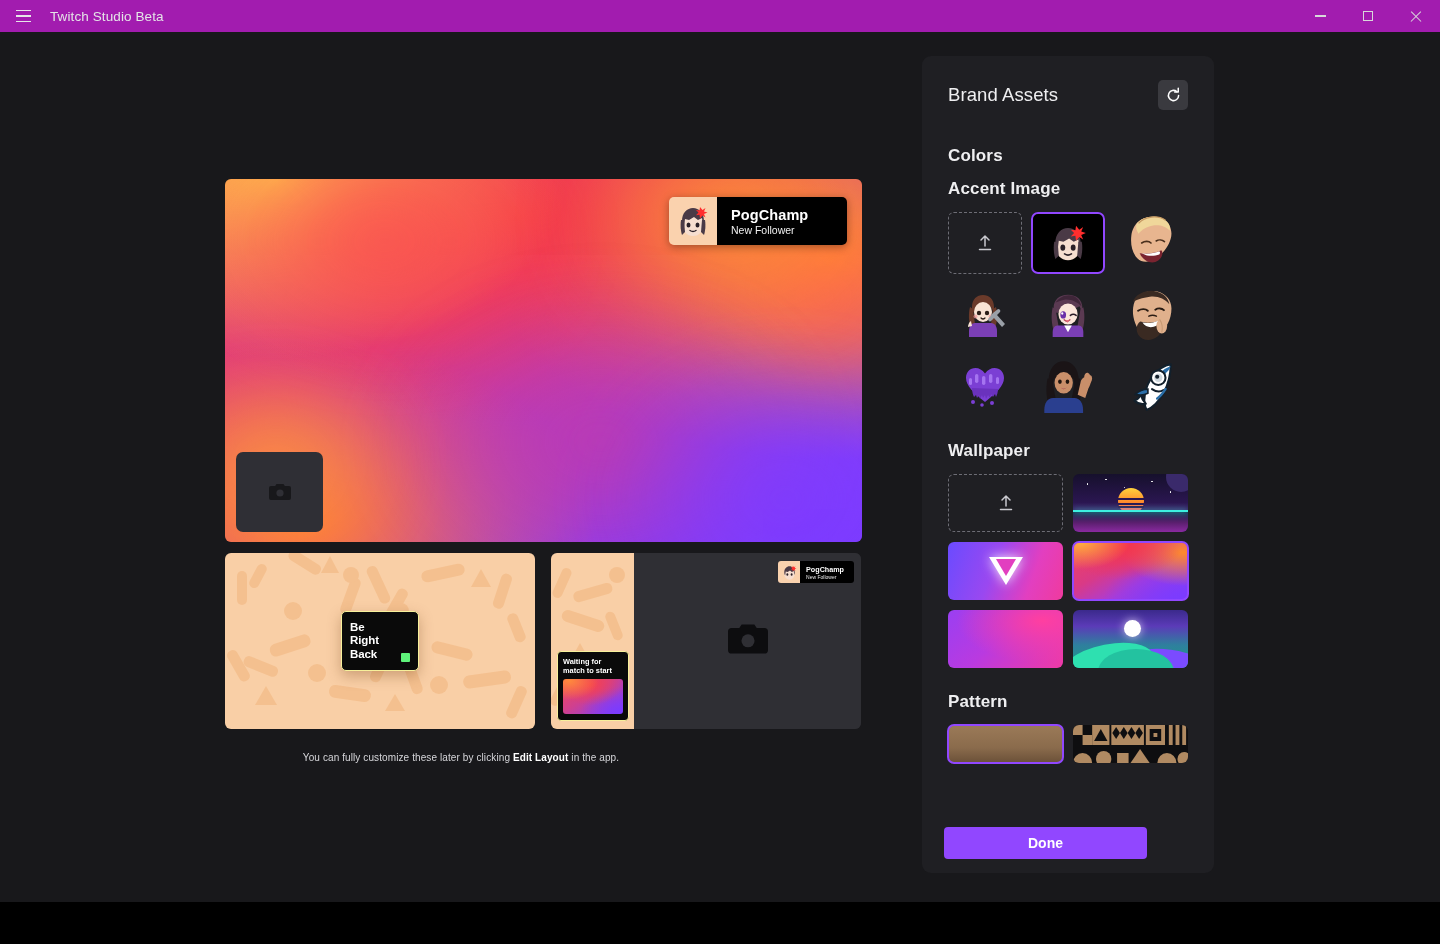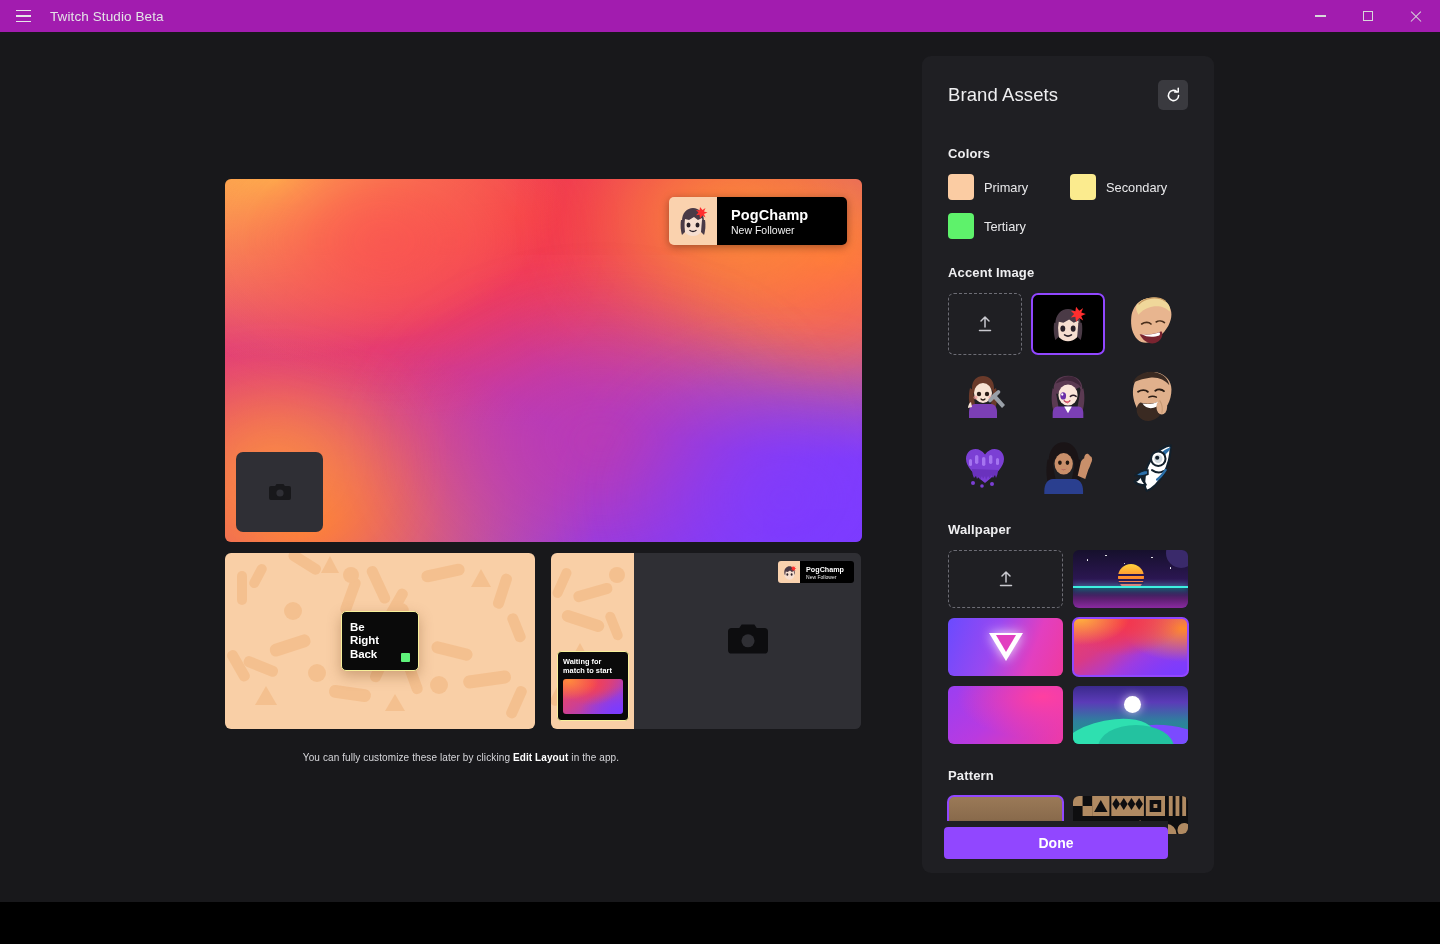--- a/index.html
+++ b/index.html
@@ -196,21 +196,21 @@
   }
   .panel-title { font-size: 18.5px; color: #efeff1; letter-spacing: .1px; }
   .refresh-btn {
     width: 30px; height: 30px; border-radius: 5px;
     background: #3a3a3f; border: none;
     display: flex; align-items: center; justify-content: center;
     cursor: pointer;
   }
 
   .sec-label {
-    font-size: 13px; font-weight: bold; color: #efeff1;
+    font-size: 17px; font-weight: bold; color: #efeff1;
     margin-bottom: 13px; letter-spacing: .15px;
   }
   .colors-grid {
     display: grid; grid-template-columns: 1fr 1fr;
     row-gap: 13px; column-gap: 4px;
     margin-bottom: 26px;
   }
   .color-item { display: flex; align-items: center; gap: 10px; cursor: pointer; }
   .swatch { width: 26px; height: 26px; border-radius: 4px; flex: 0 0 26px; }
   .color-name { font-size: 12.8px; color: #e9e9eb; }
@@ -310,21 +310,21 @@
   .dune3 { position: absolute; left: 22%; bottom: -46%; width: 66%; height: 78%;
     background: #23c2a0; border-radius: 50% 50% 0 0; }
 
   .pat-grid { display: grid; grid-template-columns: 1fr 1fr; gap: 10px; }
   .pat-cell { height: 38px; border-radius: 6px; overflow: hidden; cursor: pointer; position: relative; }
   .pat-cell.sel { outline: 2.2px solid #9147ff; outline-offset: -1px; }
   .pat-plain { background: linear-gradient(180deg, #9b7a58 0%, #8a6b4c 60%, #6a5038 100%); }
   .pat-shapes { background: #0e0e10; }
 
   .done-wrap {
-    position: absolute; left: 22px; bottom: 14px; width: 224px;
+    position: absolute; left: 22px; bottom: 14px; width: 203px;
     background: #1f1f23; padding-top: 6px;
   }
   .done-btn {
     width: 100%; height: 32px;
     background: #9147ff; color: #fff;
     border: none; border-radius: 4px;
     font-size: 14px; font-weight: bold;
     font-family: "Liberation Sans", sans-serif;
     cursor: pointer;
   }
@@ -495,34 +495,20 @@
       <div class="panel-title">Brand Assets</div>
       <button class="refresh-btn">
         <svg width="17" height="17" viewBox="0 0 20 20">
           <path d="M16 10a6 6 0 11-2.2-4.64" stroke="#fff" stroke-width="1.8" fill="none" stroke-linecap="round"></path>
           <path d="M15.6 1.6v4.2h-4.2" stroke="#fff" stroke-width="1.8" fill="none" stroke-linecap="round" stroke-linejoin="round"></path>
         </svg>
       </button>
     </div>
 
     <div class="sec-label">Colors</div>
-    <div class="colors-grid">
-      <div class="color-item">
-        <div class="swatch" style="background:#fbcca3"></div>
-        <div class="color-name">Primary</div>
-      </div>
-      <div class="color-item">
-        <div class="swatch" style="background:#fbeb8e"></div>
-        <div class="color-name">Secondary</div>
-      </div>
-      <div class="color-item">
-        <div class="swatch" style="background:#5ef26b"></div>
-        <div class="color-name">Tertiary</div>
-      </div>
-    </div>
 
     <div class="sec-label">Accent Image</div>
     <div class="accent-grid">
 
       <div class="accent-cell upload-cell">
         <svg width="20" height="20" viewBox="0 0 20 20">
           <path d="M10 3v10M10 3l-4 4M10 3l4 4" stroke="#c9c9cf" stroke-width="1.5" fill="none" stroke-linecap="round" stroke-linejoin="round"></path>
           <path d="M4.5 16.5h11" stroke="#c9c9cf" stroke-width="1.5" stroke-linecap="round"></path>
         </svg>
       </div>

